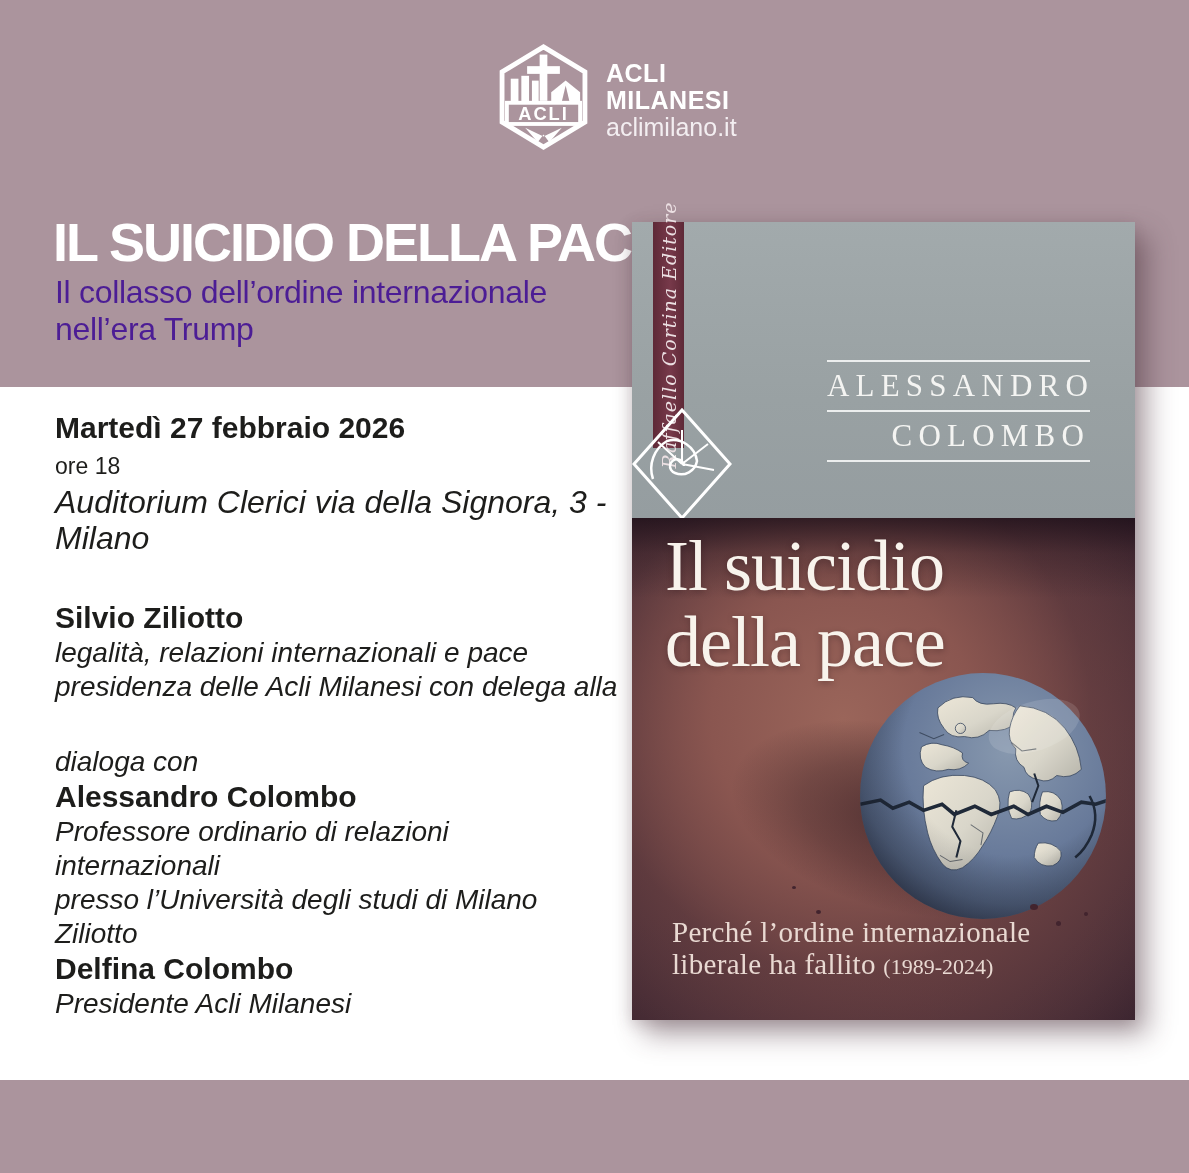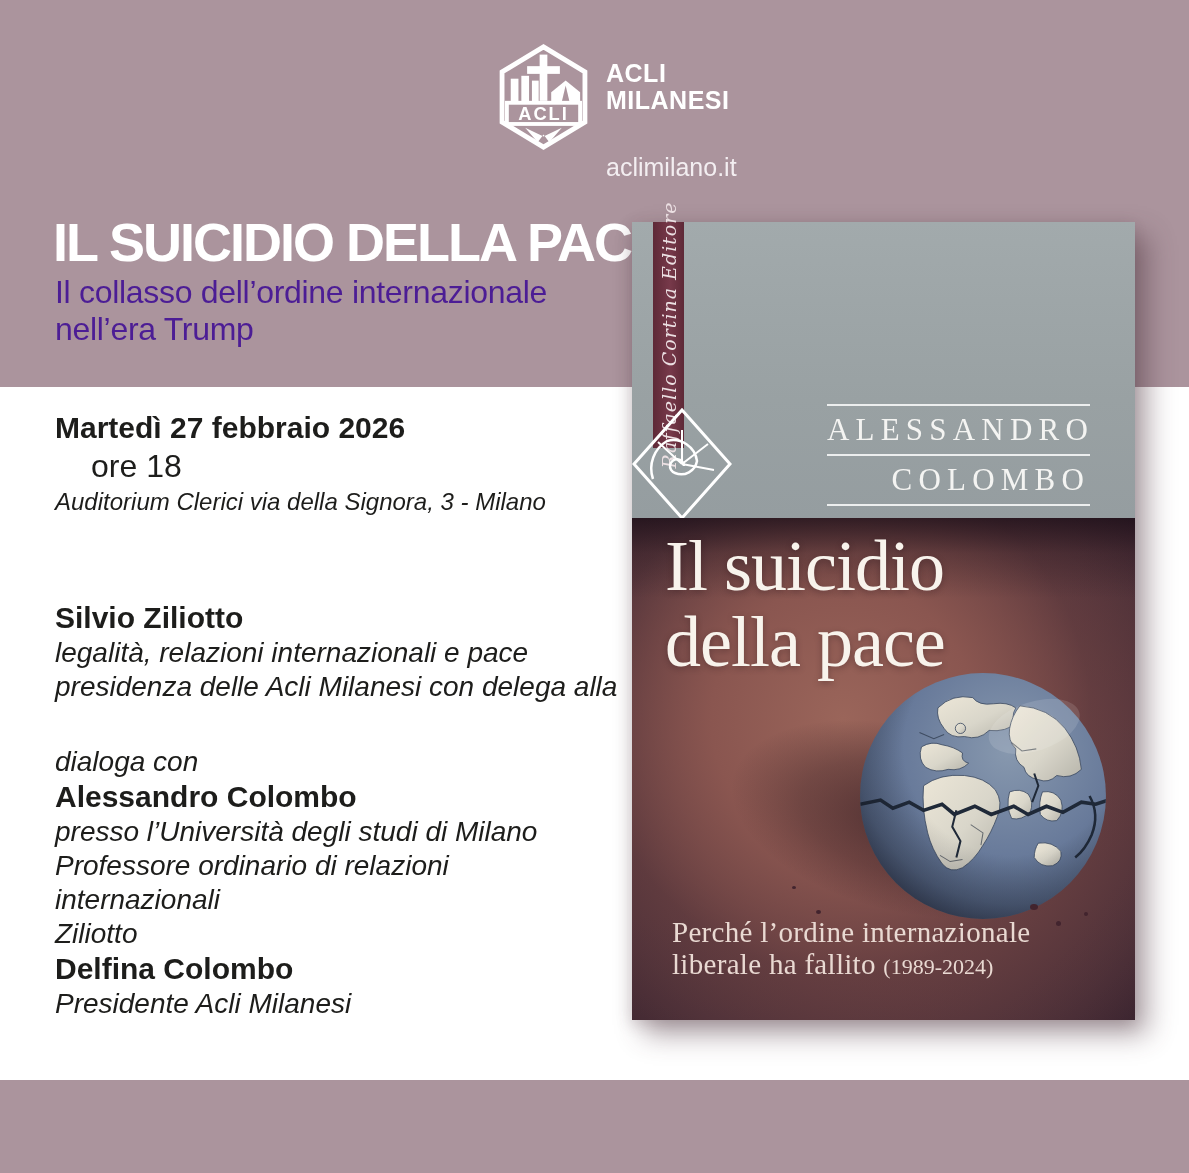--- a/index.html
+++ b/index.html
@@ -12,40 +12,40 @@
   
   .band { position:absolute; left:0; width:1189px; background:#ab949d; }
   .band-top { top:0; height:387px; }
   .band-bottom { top:1080px; height:93px; }
 
   
   .logo-lockup { position:absolute; left:492px; top:44px; display:flex; z-index:3; }
   .hex-logo { width:103px; height:106px; }
   .logo-text { margin-left:11px; margin-top:16px; color:#ffffff; }
   .logo-org div { font-weight:bold; font-size:25px; line-height:27px; letter-spacing:.5px; }
-  .logo-site { font-size:25px; line-height:27px; color:#f3eef1;margin-top:40px; }
+  .logo-site { font-size:25px; line-height:27px; color:#f3eef1; }
 
   
   .poster-title {
     position:absolute; left:53px; top:214px; z-index:3;
     color:#ffffff; font-size:54px; line-height:56px; font-weight:bold;
     letter-spacing:-2px; white-space:nowrap;
   }
   .poster-subtitle {
     position:absolute; left:55px; top:274px; z-index:3;
     color:#4c1d95; font-size:32px; line-height:37px; font-weight:400;
     letter-spacing:-.3px;
   }
 
   
   .left-col { position:absolute; left:55px; top:0; width:565px; color:#1d1d1b; z-index:2; }
   .block { position:absolute; left:0; }
   .ev-date  { font-weight:bold; font-size:30px; line-height:40px; }
-  .ev-time  { font-size:32px; line-height:36px;margin-left:36px; }
-  .ev-venue { font-size:24px; line-height:36px; font-style:italic; }
+  .ev-time  { font-size:23px; line-height:36px; }
+  .ev-venue { font-size:32px; line-height:36px; font-style:italic; }
   .sp-intro { font-size:28px; line-height:35px; font-style:italic; }
   .sp-name  { font-weight:bold; font-size:30px; line-height:36px; }
   .sp-role  { font-size:28px; line-height:34px; font-style:italic; }
   .blk-event    { top:408px; }
   .blk-speaker1 { top:600px; }
   .blk-speaker2 { top:744px; }
   .blk-speaker3 { top:916px; }
 
   
   .book {
@@ -61,21 +61,21 @@
     background:linear-gradient(90deg,#5e2937 0%, #77394a 55%, #5e2937 100%);
   }
   .spine-label {
     position:absolute; left:50%; top:50%;
     transform:translate(-50%,-50%) rotate(-90deg);
     white-space:nowrap; color:#ece0e3;
     font-family:"DejaVu Serif", serif; font-style:italic;
     font-size:19px; letter-spacing:1px;
   }
   .nautilus { position:absolute; left:0px; top:186px; width:100px; height:112px; }
-  .author-block { position:absolute; right:45px; top:138px; width:263px; text-align:right;margin-top:44px; }
+  .author-block { position:absolute; right:45px; top:138px; width:263px; text-align:right; }
   .rule { height:2px; background:#eceeee; }
   .author-name {
     font-family:"Liberation Serif", serif; color:#f4f4f2;
     font-size:31px; line-height:48px; letter-spacing:.2em; white-space:nowrap;
   }
   .cover-bottom {
     position:absolute; left:0; top:296px; width:503px; height:502px; overflow:hidden;
     background:
       linear-gradient(180deg, rgba(24,12,22,.72) 0%, rgba(24,12,22,.25) 7%, rgba(24,12,22,0) 16%),
       radial-gradient(ellipse at 42% 40%, #9a655a 0%, #8a5650 32%, #70454570 60%, rgba(0,0,0,0) 100%),
@@ -154,22 +154,22 @@
 
     <div class="block blk-speaker1">
       <div class="sp-name">Silvio Ziliotto</div>
       <div class="sp-role">legalità, relazioni internazionali e pace</div>
       <div class="sp-role">presidenza delle Acli Milanesi con delega alla</div>
     </div>
 
     <div class="block blk-speaker2">
       <div class="sp-intro">dialoga con</div>
       <div class="sp-name">Alessandro Colombo</div>
+      <div class="sp-role">Professore ordinario di relazioni internazionali</div>
       <div class="sp-role">presso l’Università degli studi di Milano</div>
-      <div class="sp-role">Professore ordinario di relazioni internazionali</div>
     </div>
 
     <div class="block blk-speaker3">
       <div class="sp-intro">Ziliotto</div>
       <div class="sp-name">Delfina Colombo</div>
       <div class="sp-role">Presidente Acli Milanesi</div>
     </div>
   </div>
 
   <div class="book">

